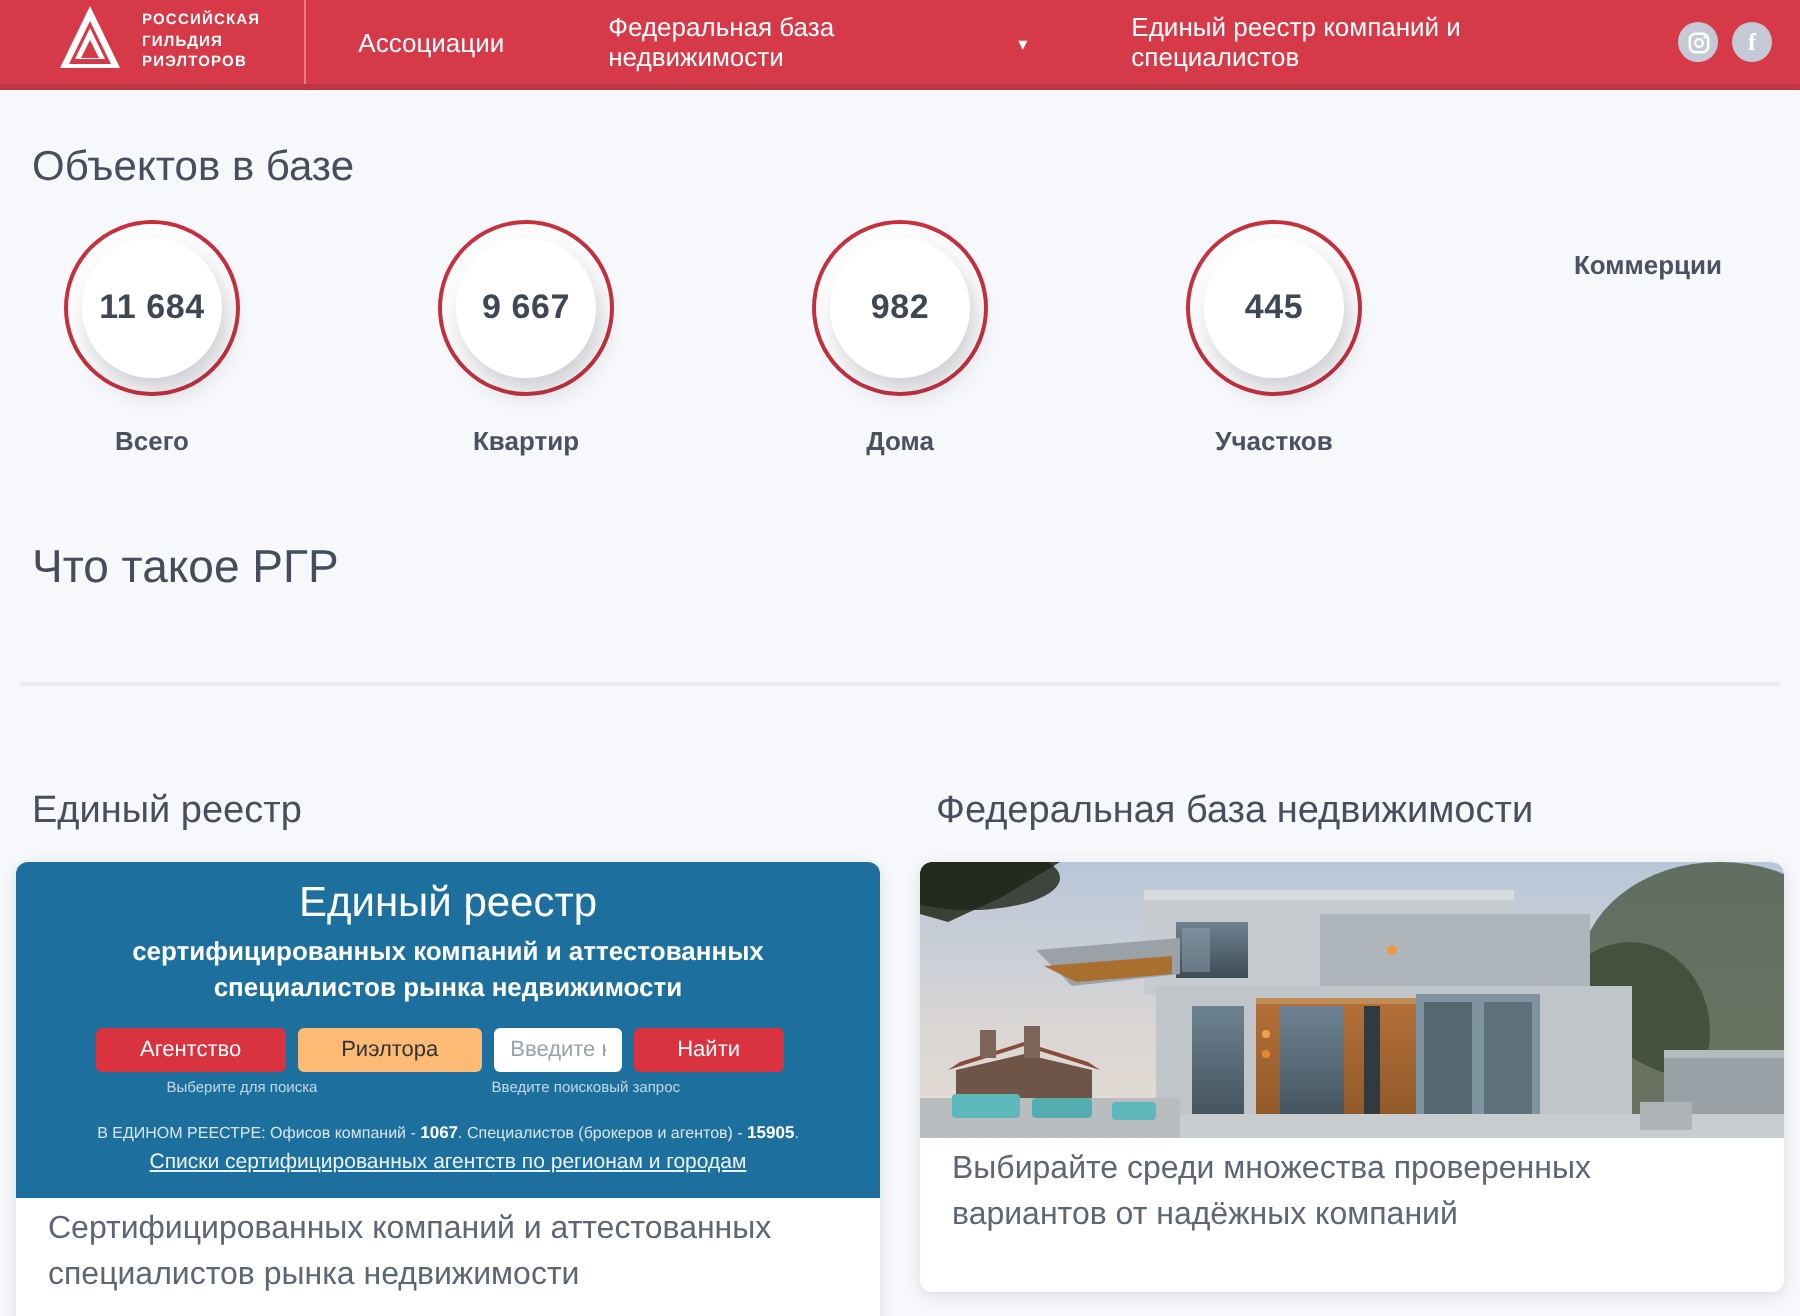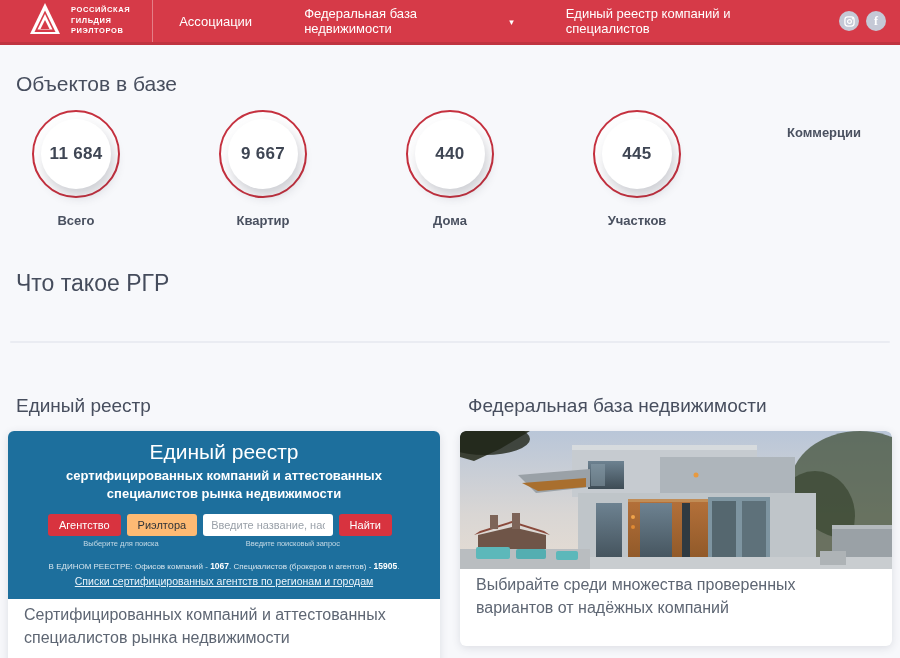--- a/index.html
+++ b/index.html
@@ -59,21 +59,21 @@
     background:#fff; border-radius:6px; box-shadow:0 2px 8px rgba(55,62,82,0.14);
     overflow:hidden;
   }
 
   
   .banner { background:#1d6f9d; color:#fff; text-align:center; padding:9px 0 0; }
   .banner-title { font-size:21px; font-weight:400; }
   .banner-sub { font-size:13px; font-weight:700; line-height:1.35; margin-top:3px; padding:0 30px; }
   .search-row { display:flex; gap:6px; padding:12px 48px 0 40px; align-items:center; }
   .btn {
-    border:none; border-radius:3px; font-size:11px; padding:5px 11px; cursor:pointer;
+    border:none; border-radius:3px; font-size:11px; padding:5px 22px; cursor:pointer;
     font-family:"Liberation Sans", sans-serif; white-space:nowrap;
   }
   .btn-red { background:#d8333f; color:#fff; }
   .btn-gray { background:#fdba74; color:#2f3338; }
   .search-input {
     flex:1; min-width:0; border:none; border-radius:3px; font-size:11px; padding:5px 8px;
     font-family:"Liberation Sans", sans-serif; color:#444;
   }
   .search-input::placeholder { color:#9aa1a9; }
   .helper-row { display:flex; padding:3px 48px 0 40px; }
@@ -154,21 +154,21 @@
     <div class="stat-ring">
       <div class="stat-inner">
           <span class="stat-value">9 667</span>
         </div>
     </div>
     <div class="stat-label">Квартир</div>
   </div>
   <div class="stat">
     <div class="stat-ring">
       <div class="stat-inner">
-          <span class="stat-value">440</span>
+          <span class="stat-value">982</span>
         </div>
     </div>
     <div class="stat-label">Дома</div>
   </div>
   <div class="stat">
     <div class="stat-ring">
       <div class="stat-inner">
           <span class="stat-value">445</span>
         </div>
     </div>

